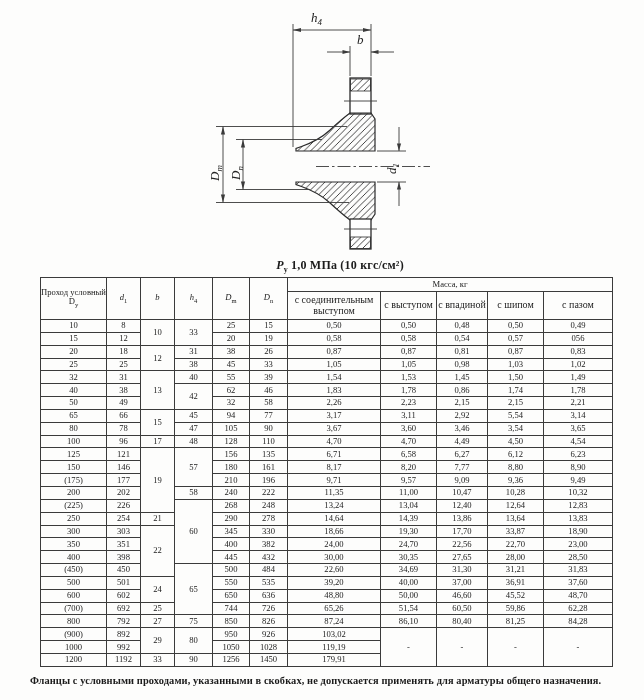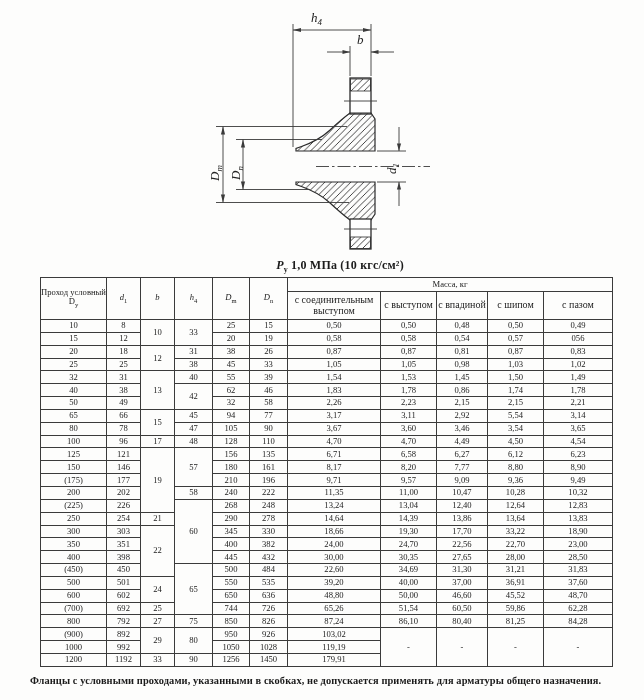--- a/index.html
+++ b/index.html
@@ -356,21 +356,21 @@
       </tr>
       <tr>
         <td>300</td>
         <td>303</td>
         <td rowspan="4">22</td>
         <td>345</td>
         <td>330</td>
         <td>18,66</td>
         <td>19,30</td>
         <td>17,70</td>
-        <td>33,22</td>
+        <td>33,87</td>
         <td>18,90</td>
       </tr>
       <tr>
         <td>350</td>
         <td>351</td>
         <td>400</td>
         <td>382</td>
         <td>24,00</td>
         <td>24,70</td>
         <td>22,56</td>

